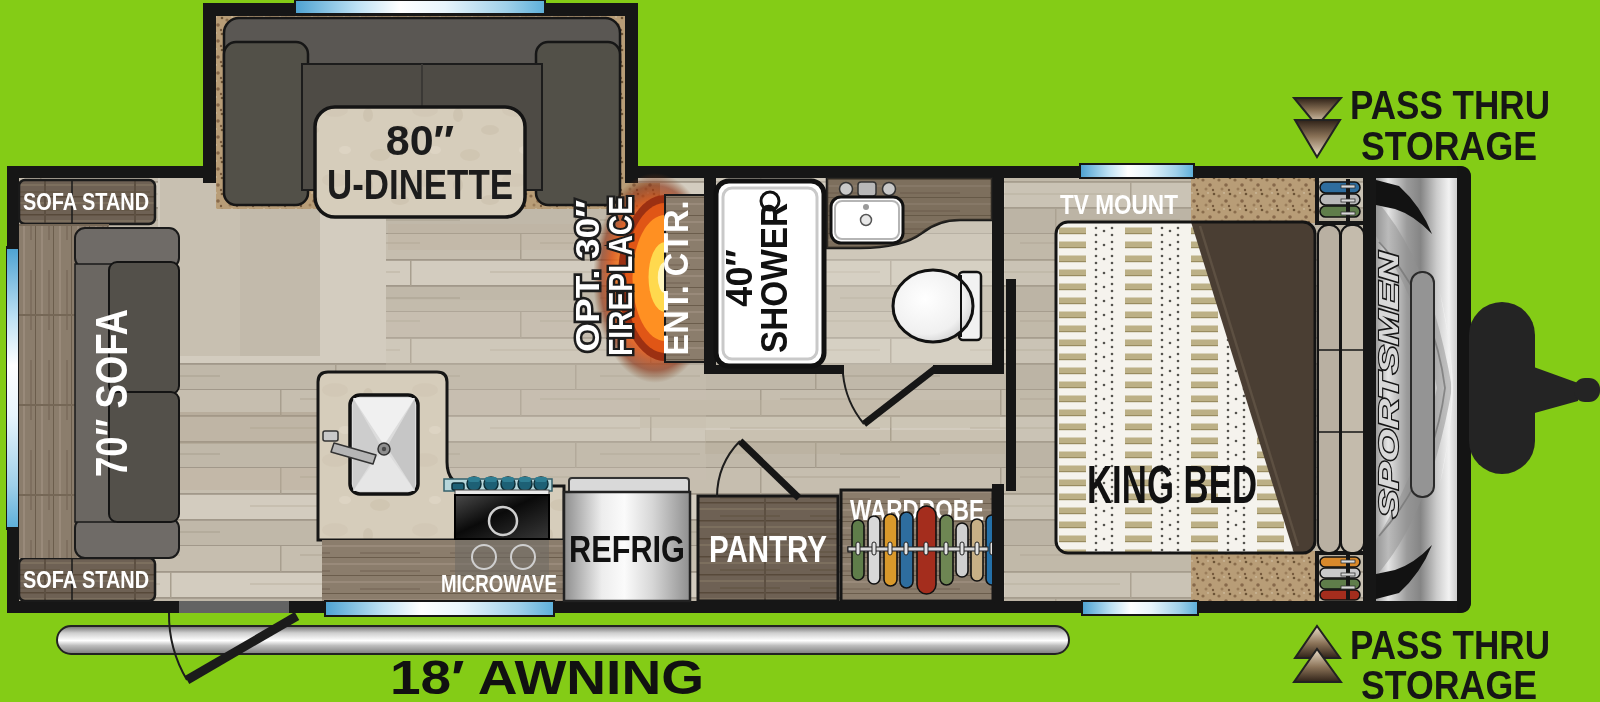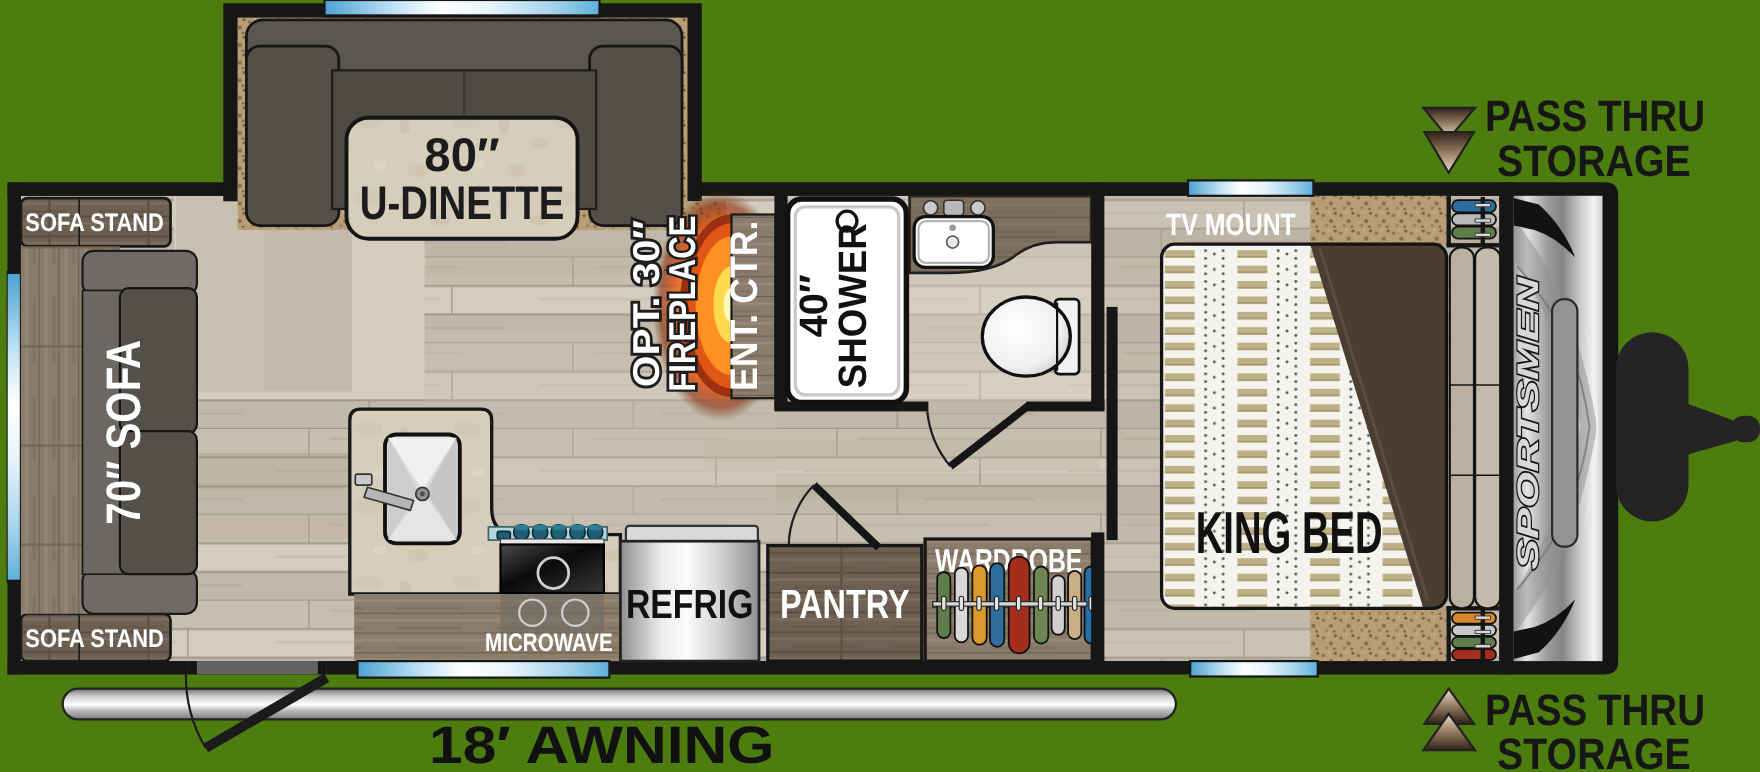--- a/index.html
+++ b/index.html
@@ -1,15 +1,15 @@
 <!DOCTYPE html>
 <html><head><meta charset="utf-8">
 <style>
 html,body{margin:0;padding:0;background:#ffffff;}
-#wrap{position:relative;width:1600px;height:702px;overflow:hidden;background:#4d7c0f;}
+#wrap{position:relative;width:1600px;height:702px;overflow:hidden;background:#84cc16;}
 text{font-family:"Liberation Sans",sans-serif;font-weight:bold;}
 </style></head>
 <body>
 <div id="wrap">
 <svg width="1600" height="702" viewBox="0 0 1600 702" xmlns="http://www.w3.org/2000/svg">
 <defs>
 <linearGradient id="winH" x1="0" y1="0" x2="1" y2="0">
  <stop offset="0" stop-color="#4fa3d2"></stop>
           <stop offset="0.25" stop-color="#bfe2f4"></stop>
  <stop offset="0.42" stop-color="#ffffff"></stop>

